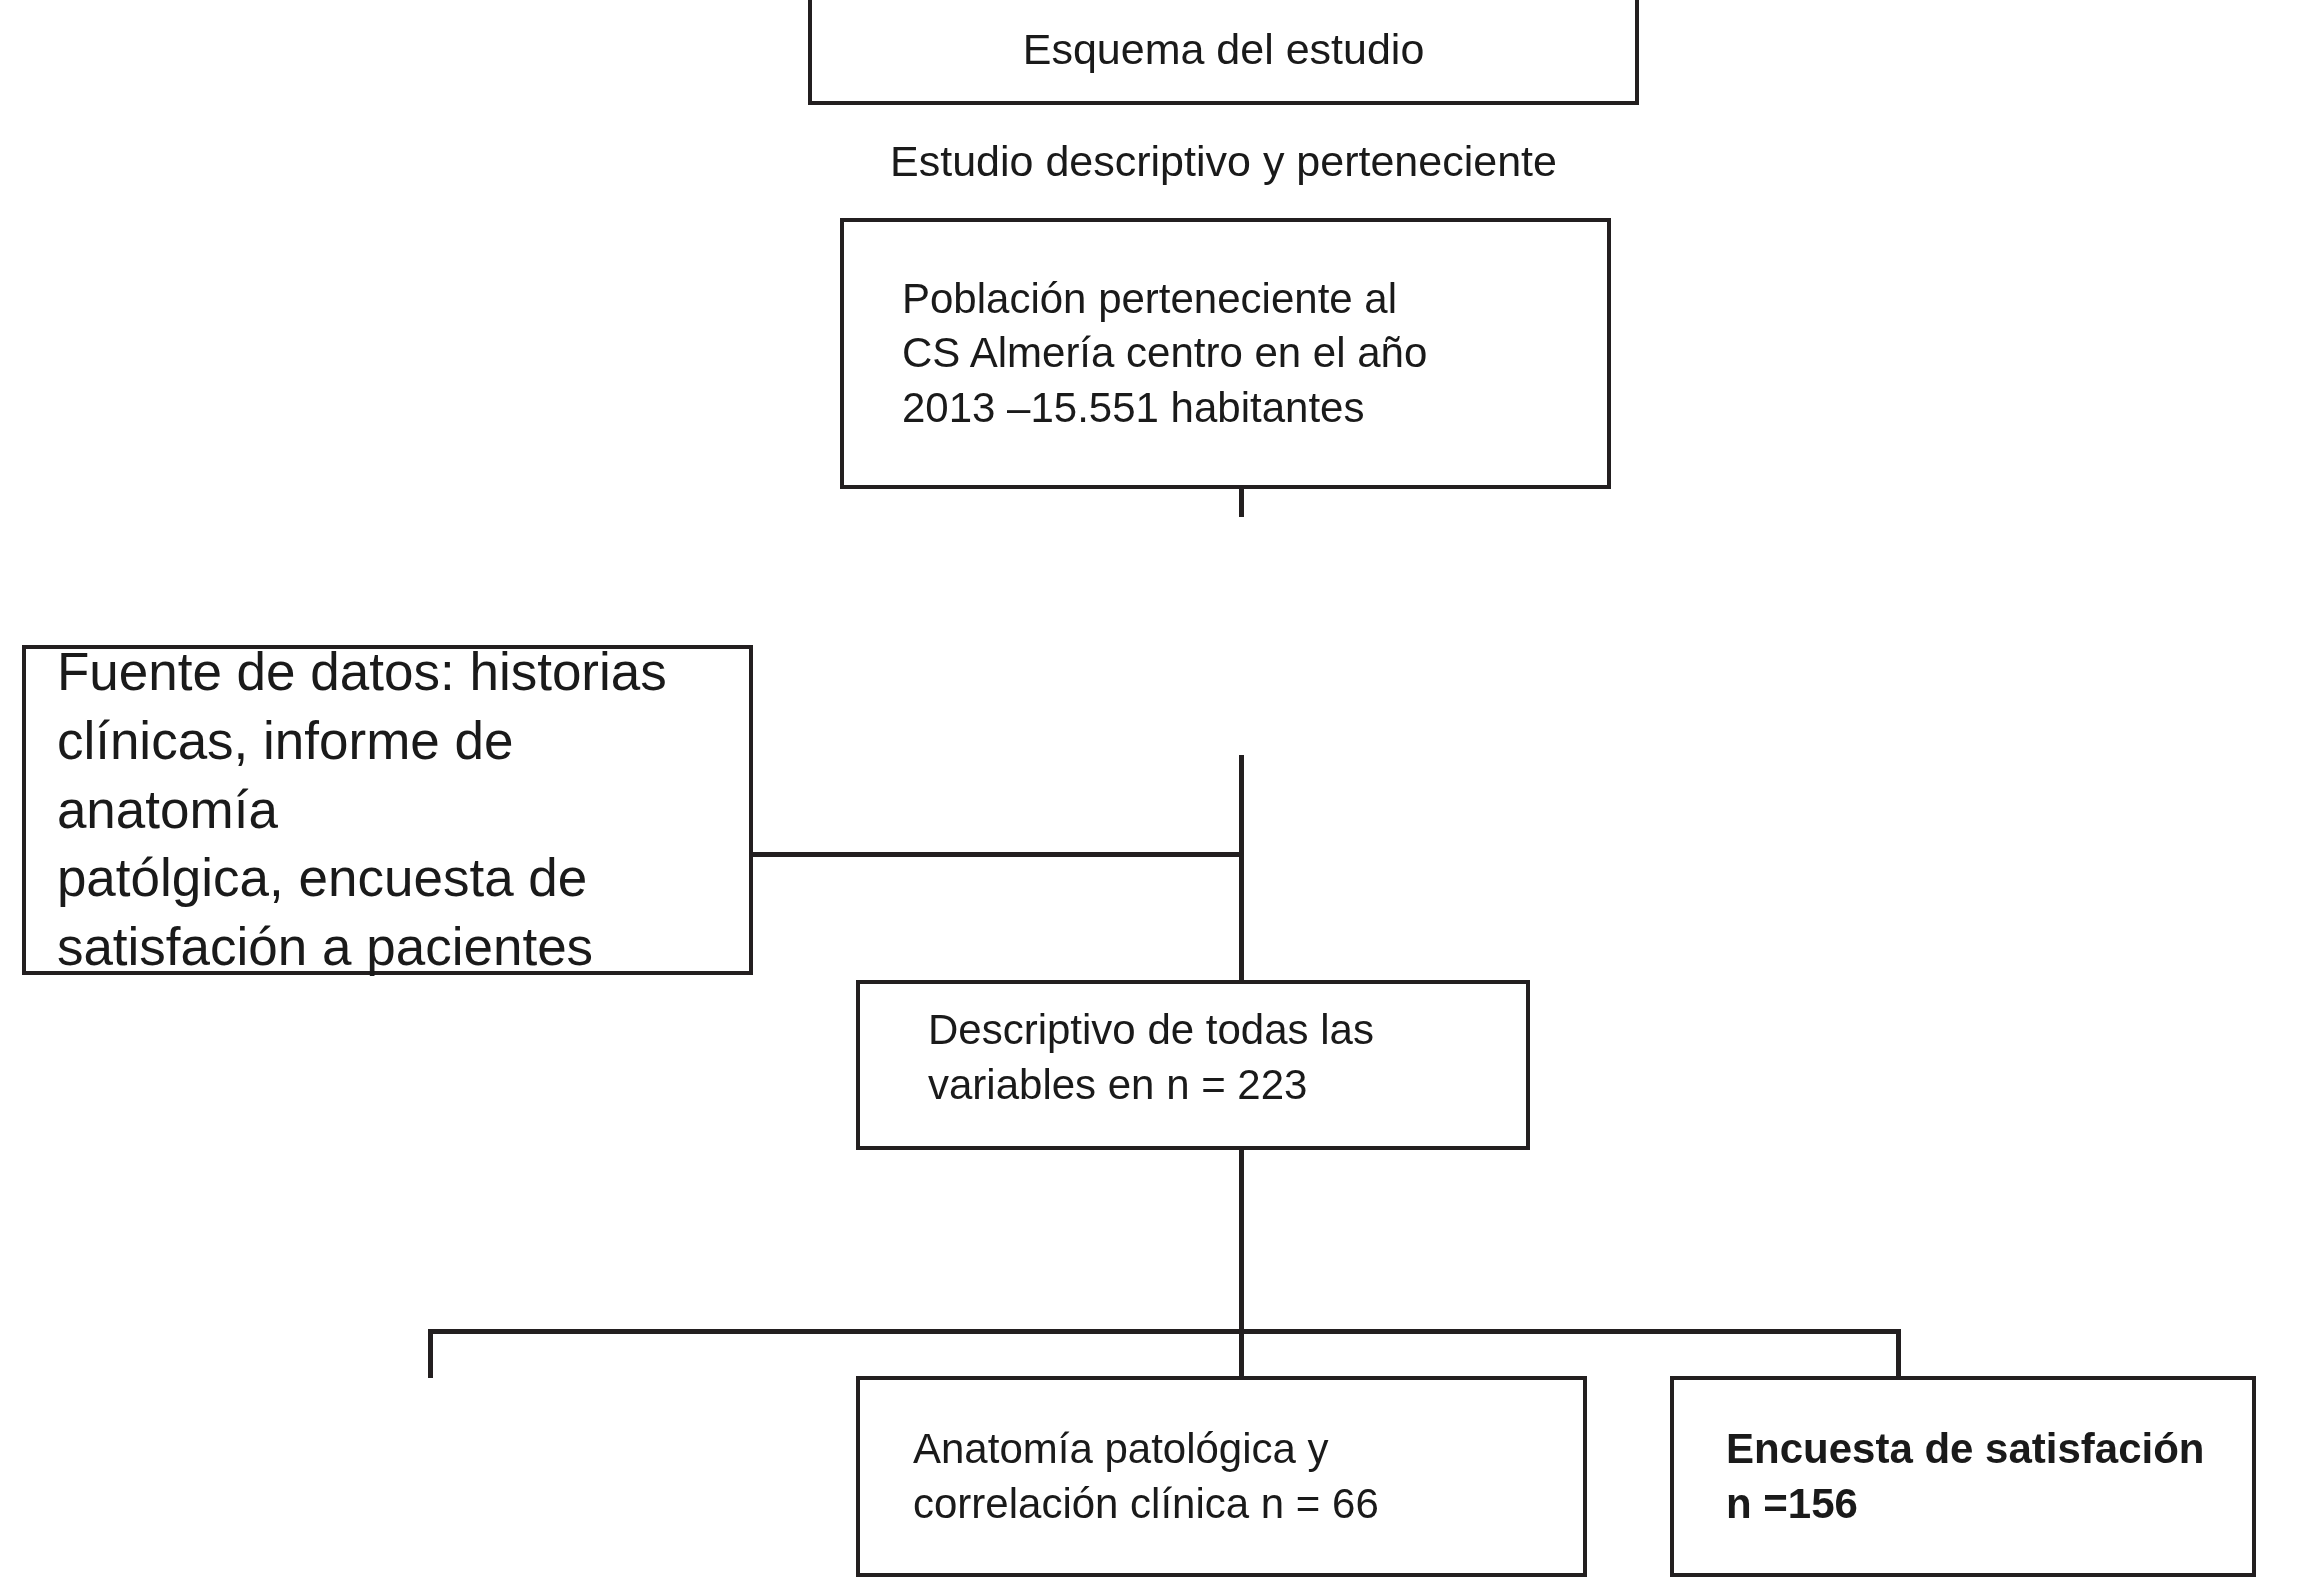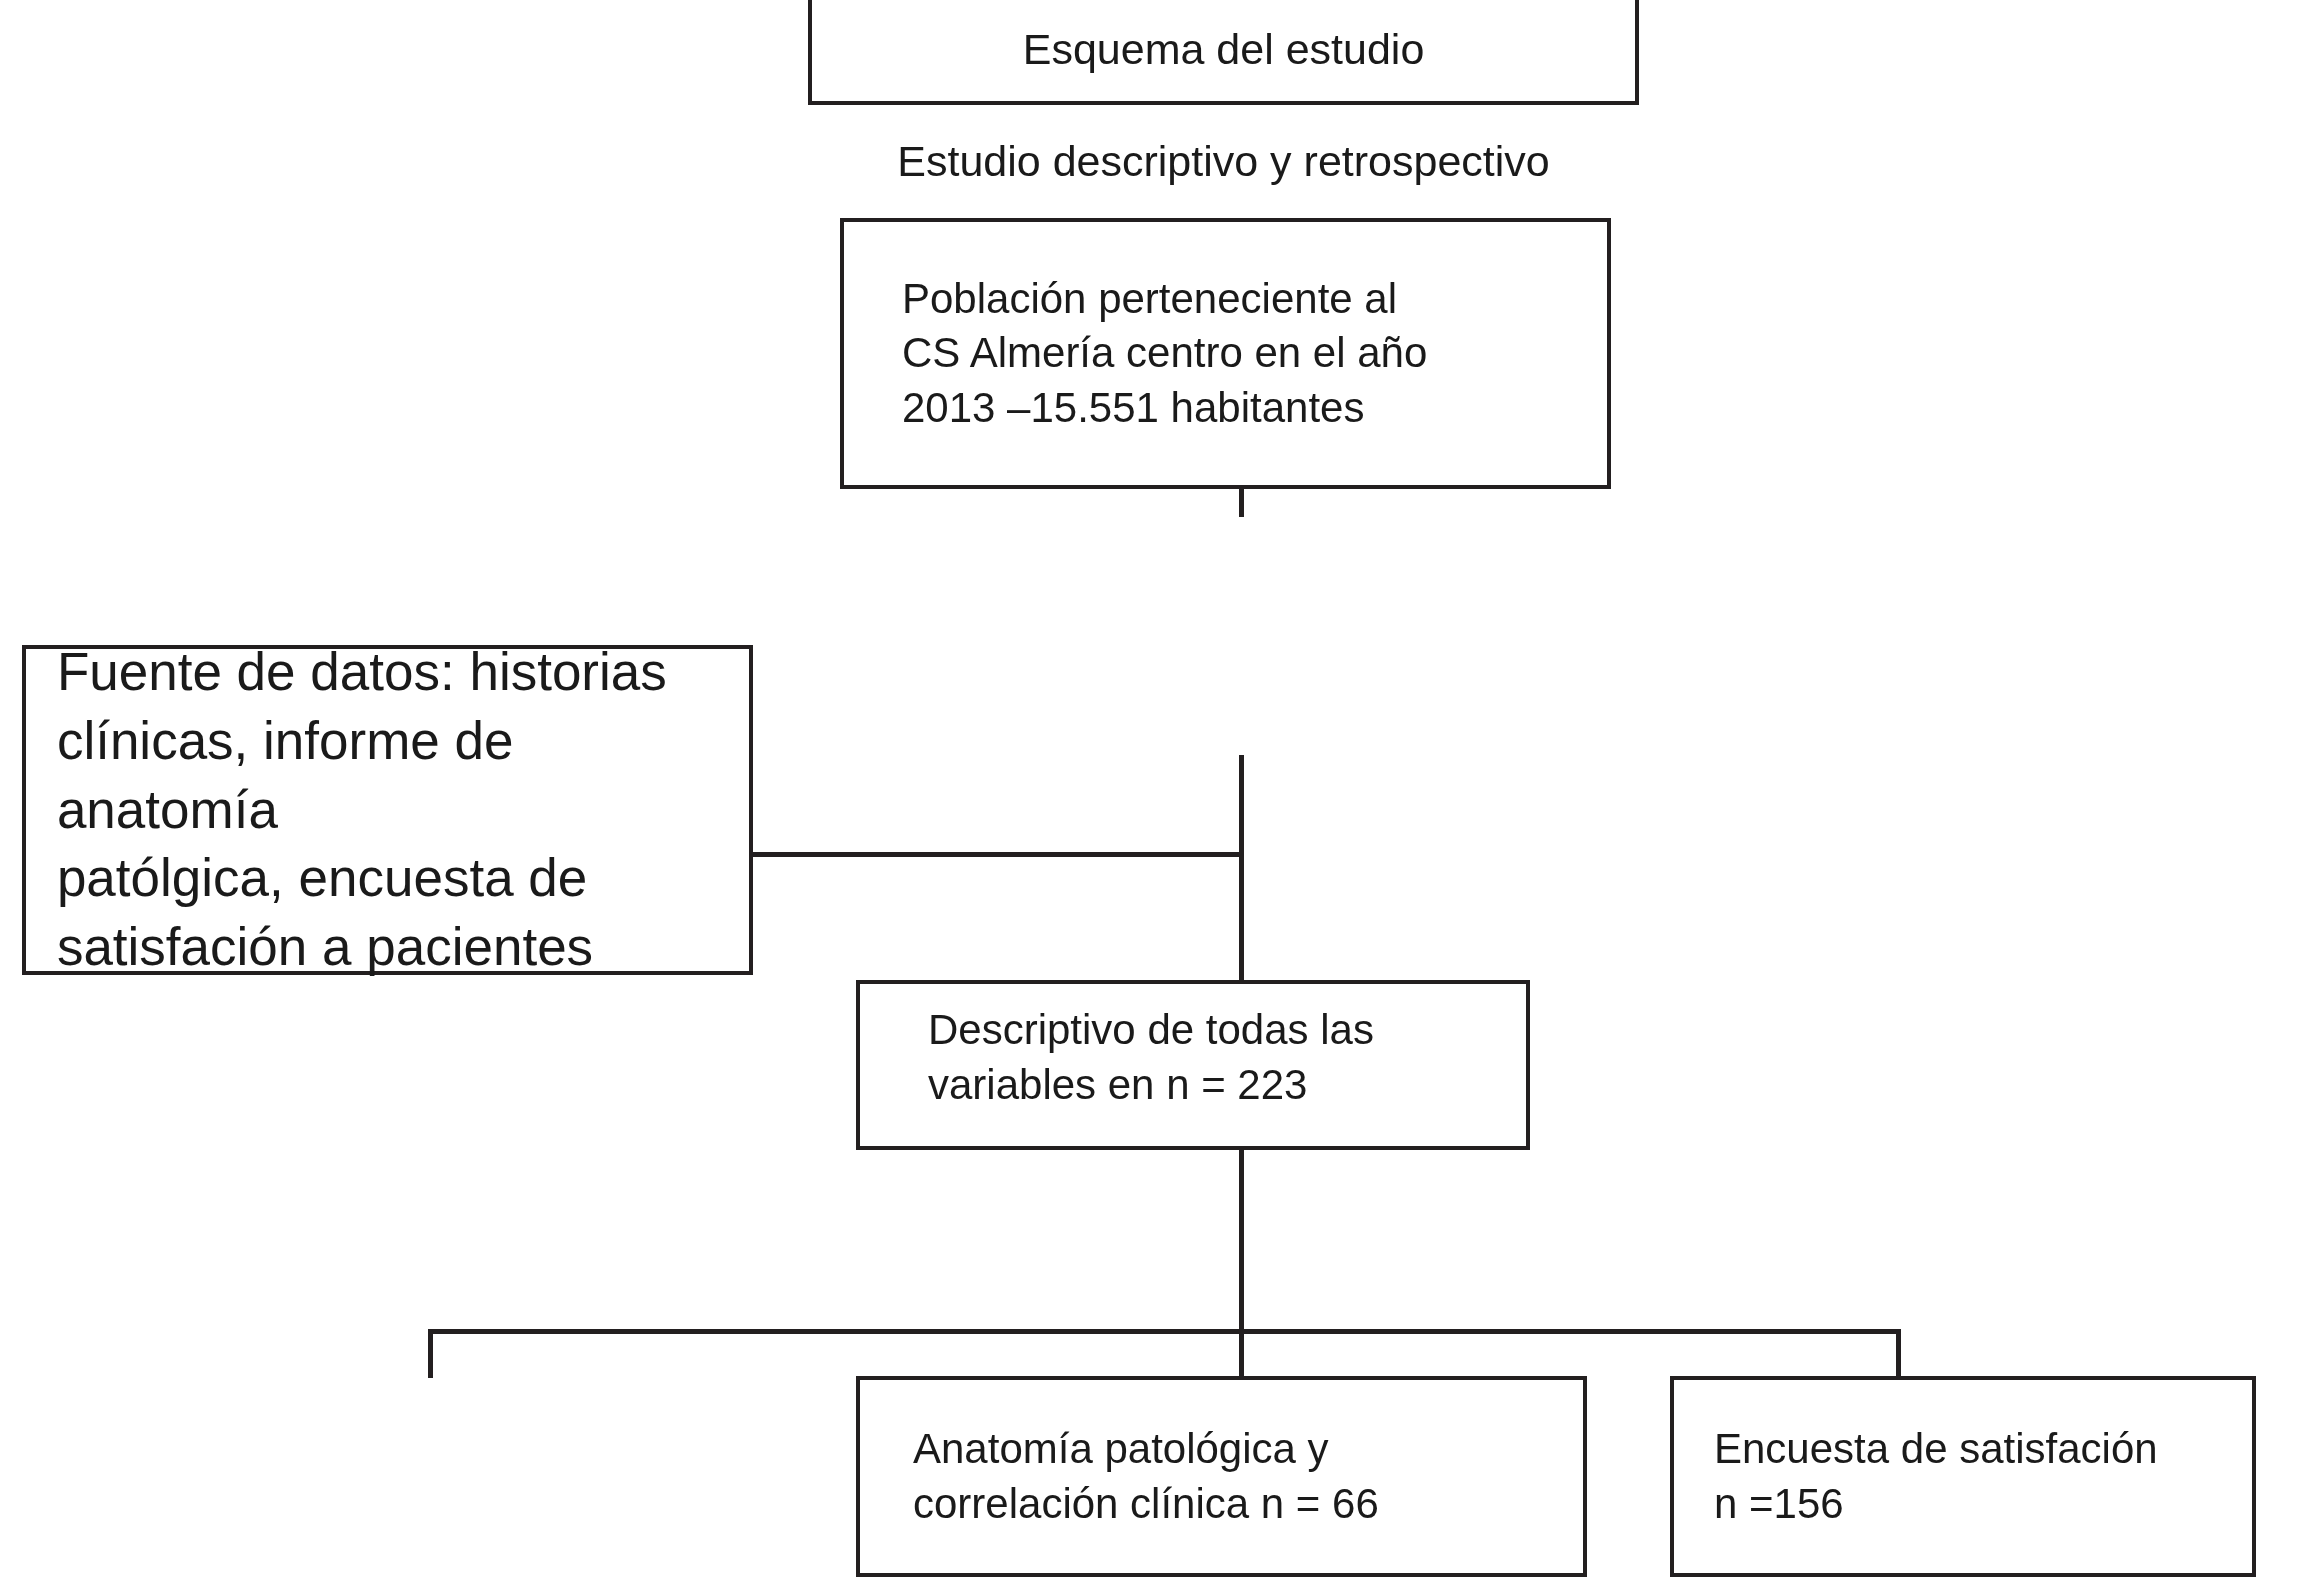--- a/index.html
+++ b/index.html
@@ -92,21 +92,22 @@
   #box-anatomia {
     left: 836px; top: 1376px;
     width: 731px; height: 201px;
     padding: 0 0 0 53px;
   }
   #box-anatomia .txt { font-size: 42px; }
 
   #box-encuesta {
     left: 1650px; top: 1376px;
     width: 586px; height: 201px;
-    padding: 0 0 0 40px;
+    padding: 0 0 0 52px;
+    font-weight: bold;
   }
   #box-encuesta .txt { font-size: 42px; }
 
   
   .conn {
     position: absolute;
     background: #231f20;
     z-index: 1;
   }
   .conn.v { width: 4.9px; }
@@ -123,21 +124,21 @@
 </style>
 </head>
 <body>
 
 <div id="canvas">
 
   <div class="box" id="box-title">
     <span class="txt">Esquema del estudio</span>
   </div>
 
-  <div id="subtitle">Estudio descriptivo y retrospectivo</div>
+  <div id="subtitle">Estudio descriptivo y perteneciente</div>
 
   <div class="conn v" id="conn-pob-pac"></div>
   <div class="conn v" id="conn-pac-desc"></div>
   <div class="conn h" id="conn-fuente-trunk"></div>
   <div class="conn v" id="conn-desc-down"></div>
   <div class="conn h" id="conn-split-h"></div>
   <div class="conn v" id="conn-left-down"></div>
   <div class="conn v" id="conn-mid-down"></div>
   <div class="conn v" id="conn-right-down"></div>
 

